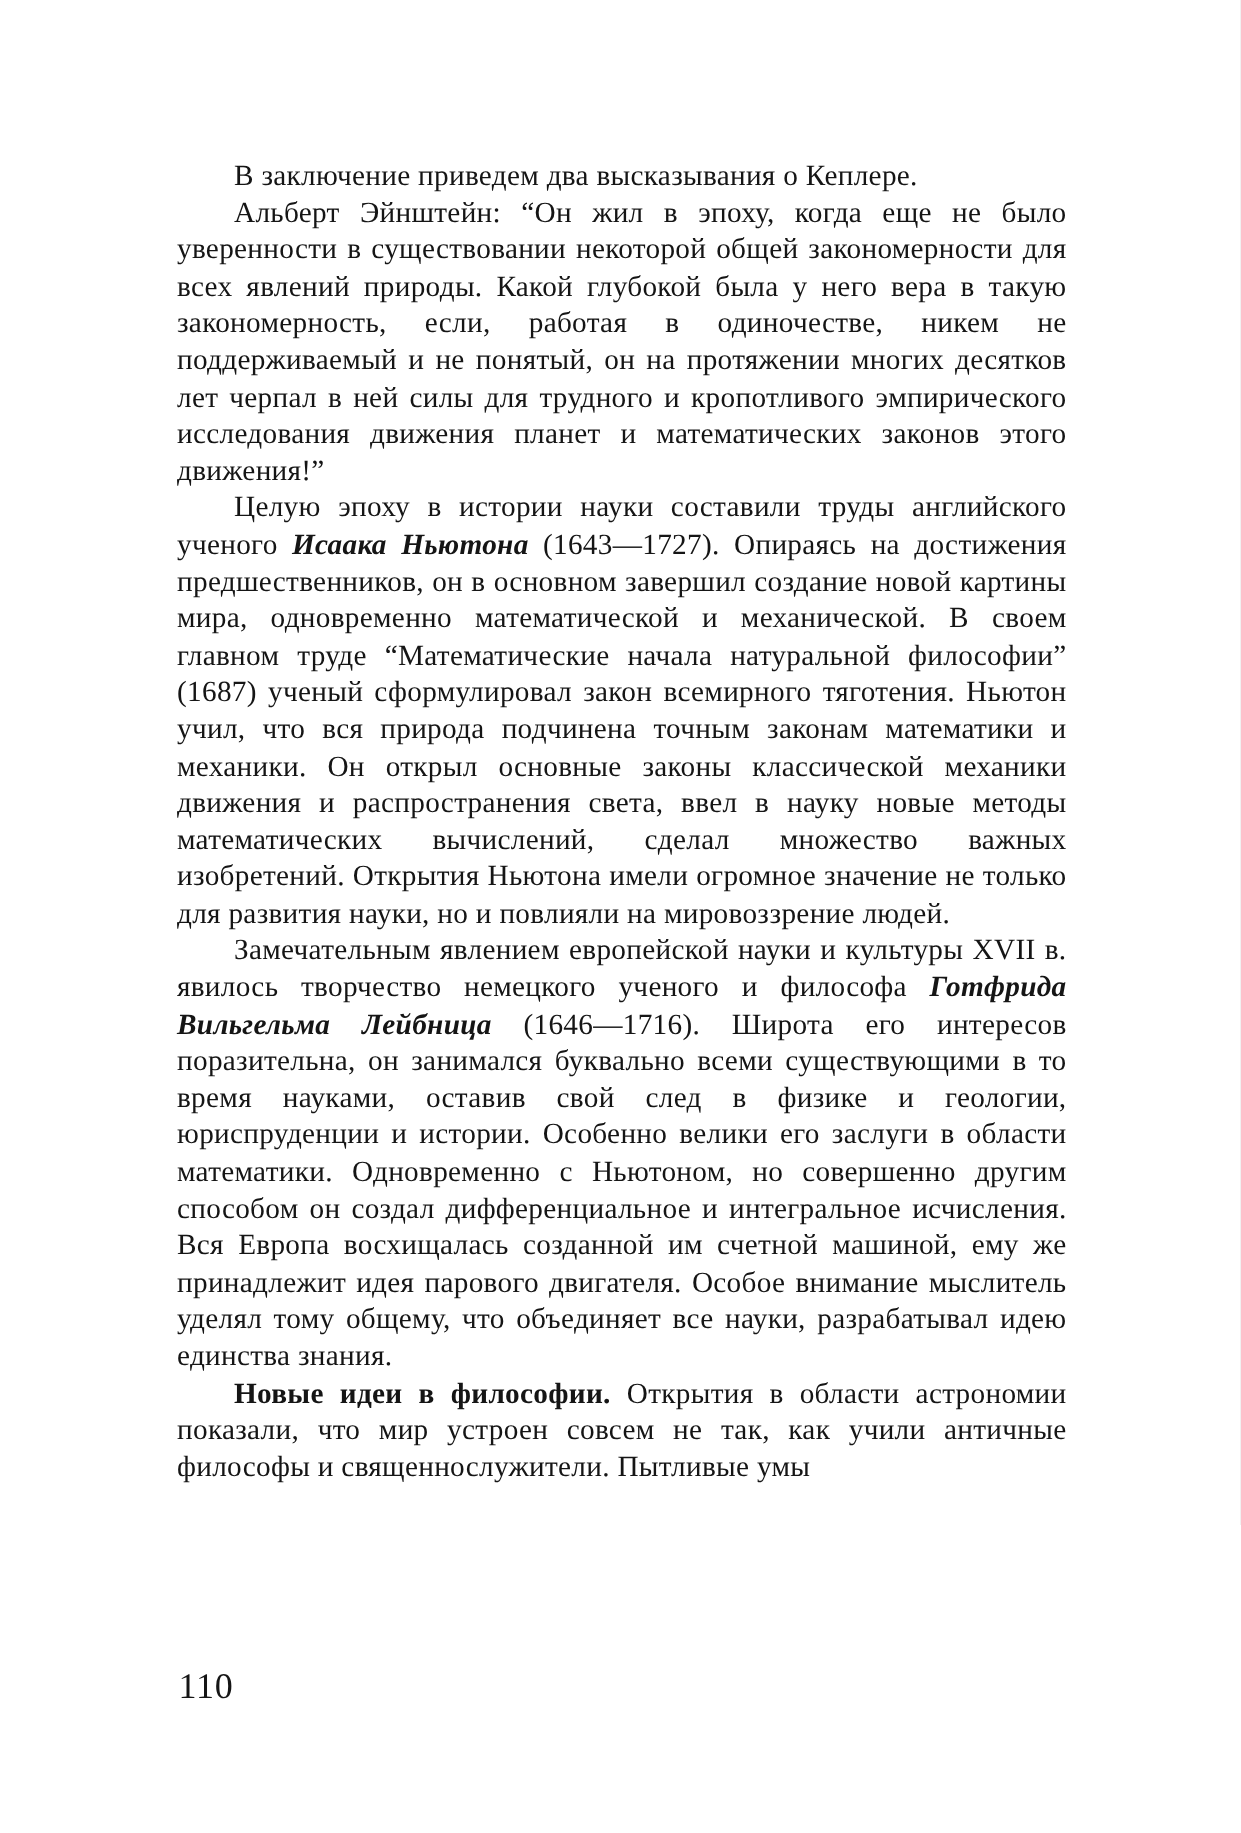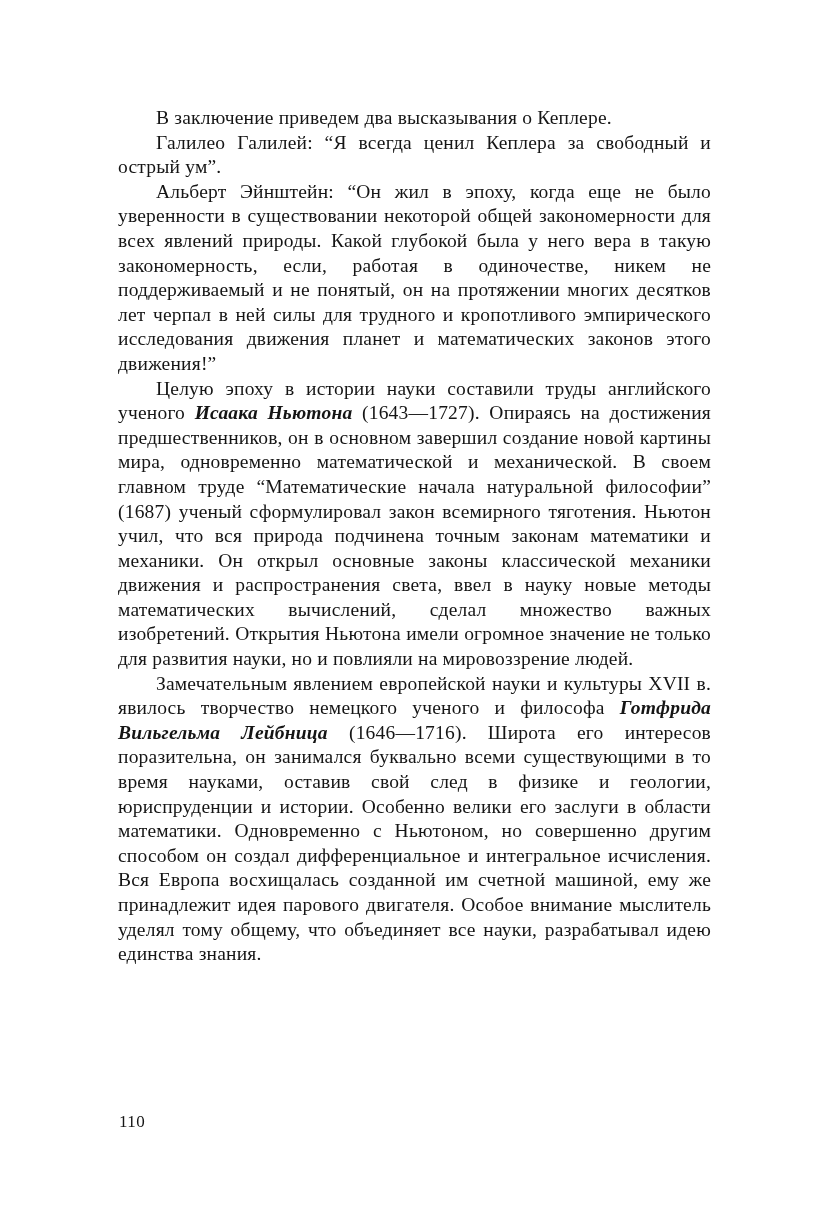--- a/index.html
+++ b/index.html
@@ -36,30 +36,30 @@
     font-style: italic;
     font-weight: bold;
   }
   .text-block .bold {
     font-weight: bold;
   }
   .page-number {
     position: absolute;
     left: 119px;
     top: 1112px;
-    font-size: 17px;
+    font-size: 24px;
     letter-spacing: 0.5px;
     color: #151515;
   }
 </style>
 </head>
 <body>
 
 <div class="book-page">
   <div class="text-block">
       <p class="para"><span>В заключение приведем два высказывания о Кеплере.</span></p>
-      <p class="para"><span>Галилео Галилей: “Я всегда ценил Кеплера за свободный и острый ум”.</span></p>
       <p class="para"><span>Альберт Эйнштейн: “Он жил в эпоху, когда еще не было уверенности в существовании некоторой общей закономерности для всех явлений природы. Какой глубокой была у него вера в такую закономерность, если, работая в одиночестве, никем не поддерживаемый и не понятый, он на протяжении многих десятков лет черпал в ней силы для трудного и кропотливого эмпирического исследования движения планет и математических законов этого движения!”</span></p>
       <p class="para"><span>Целую эпоху в истории науки составили труды английского ученого </span><span class="italic">Исаака Ньютона</span><span> (1643—1727). Опираясь на достижения предшественников, он в основном завершил создание новой картины мира, одновременно математической и механической. В своем главном труде “Математические начала натуральной философии” (1687) ученый сформулировал закон всемирного тяготения. Ньютон учил, что вся природа подчинена точным законам математики и механики. Он открыл основные законы классической механики движения и распространения света, ввел в науку новые методы математических вычислений, сделал множество важных изобретений. Открытия Ньютона имели огромное значение не только для развития науки, но и повлияли на мировоззрение людей.</span></p>
       <p class="para"><span>Замечательным явлением европейской науки и культуры XVII в. явилось творчество немецкого ученого и философа </span><span class="italic">Готфрида Вильгельма Лейбница</span><span> (1646—1716). Широта его интересов поразительна, он занимался буквально всеми существующими в то время науками, оставив свой след в физике и геологии, юриспруденции и истории. Особенно велики его заслуги в области математики. Одновременно с Ньютоном, но совершенно другим способом он создал дифференциальное и интегральное исчисления. Вся Европа восхищалась созданной им счетной машиной, ему же принадлежит идея парового двигателя. Особое внимание мыслитель уделял тому общему, что объединяет все науки, разрабатывал идею единства знания.</span></p>
+      <p class="para"><span class="bold">Новые идеи в философии.</span><span> Открытия в области астрономии показали, что мир устроен совсем не так, как учили античные философы и священнослужители. Пытливые умы</span></p>
     </div>
   <div class="page-number">110</div>
 </div>
 
 </body></html>

